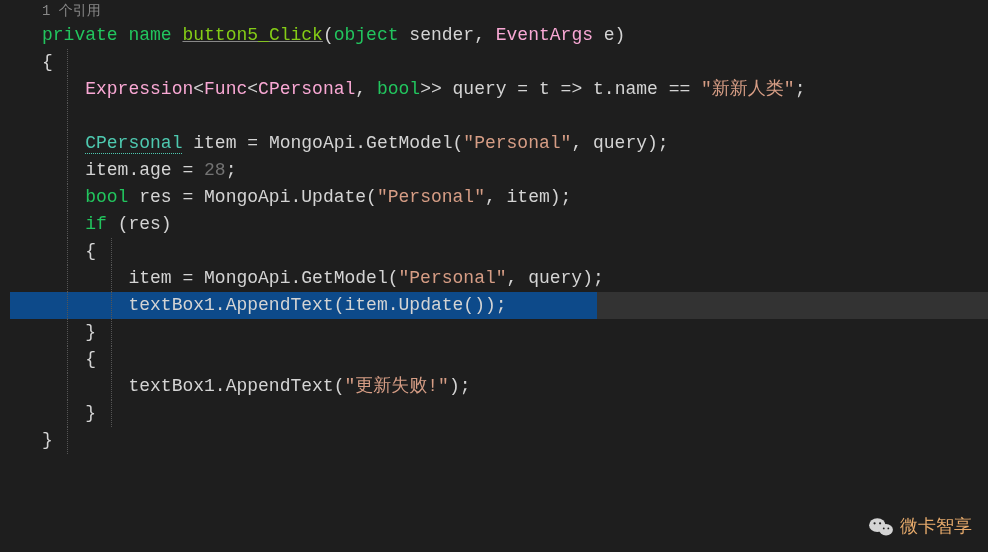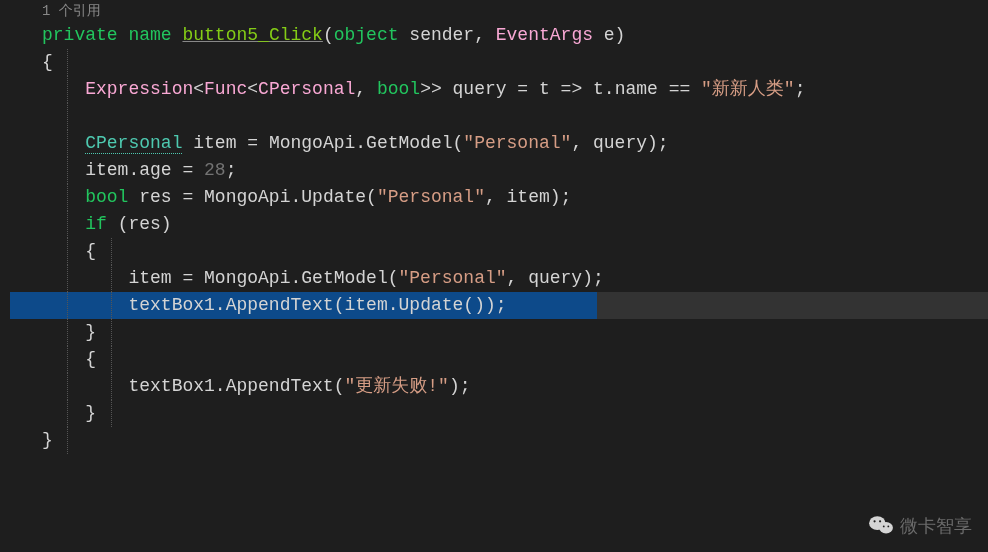--- a/index.html
+++ b/index.html
@@ -61,25 +61,25 @@
   .method-u { color: #84cc16; text-decoration: underline; text-decoration-color: #888; }
   .id { color: #d4d4d4; text-align: center; }
   .str { color: #d69d85; }
   .punct { color: #d4d4d4; }
   .paren { color: #d4d4d4; }
   .num { color: #737373; }
   .watermark {
     position: absolute;
     right: 16px;
     bottom: 14px;
-    color: #737373;
+    color: #fdba74;
     font-family: Liberation Sans, sans-serif;
     font-size: 18px;
     display: flex;
-    align-items: flex-start;
+    align-items: flex-end;
     gap: 6px;
     opacity: 0.9;
   }
   .wechat-icon {
     width: 26px;
     height: 22px;
     position: relative;
   }
   .wechat-icon svg { width: 26px; height: 22px; }
 </style>

